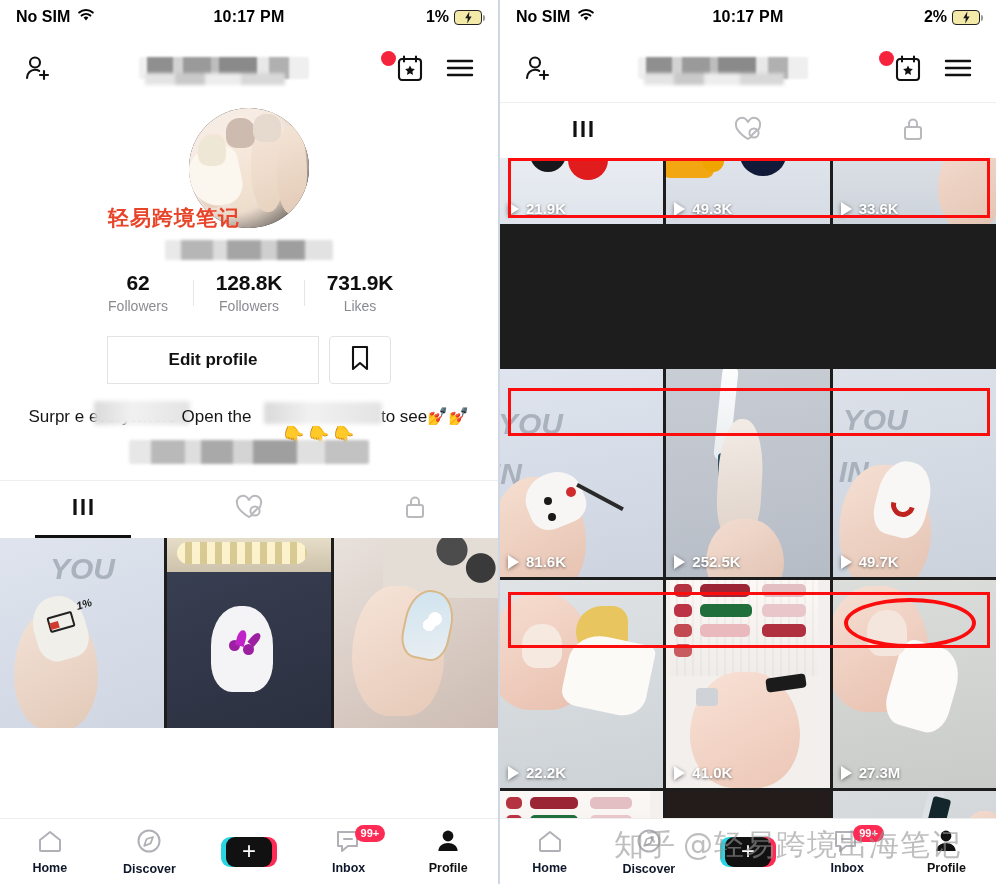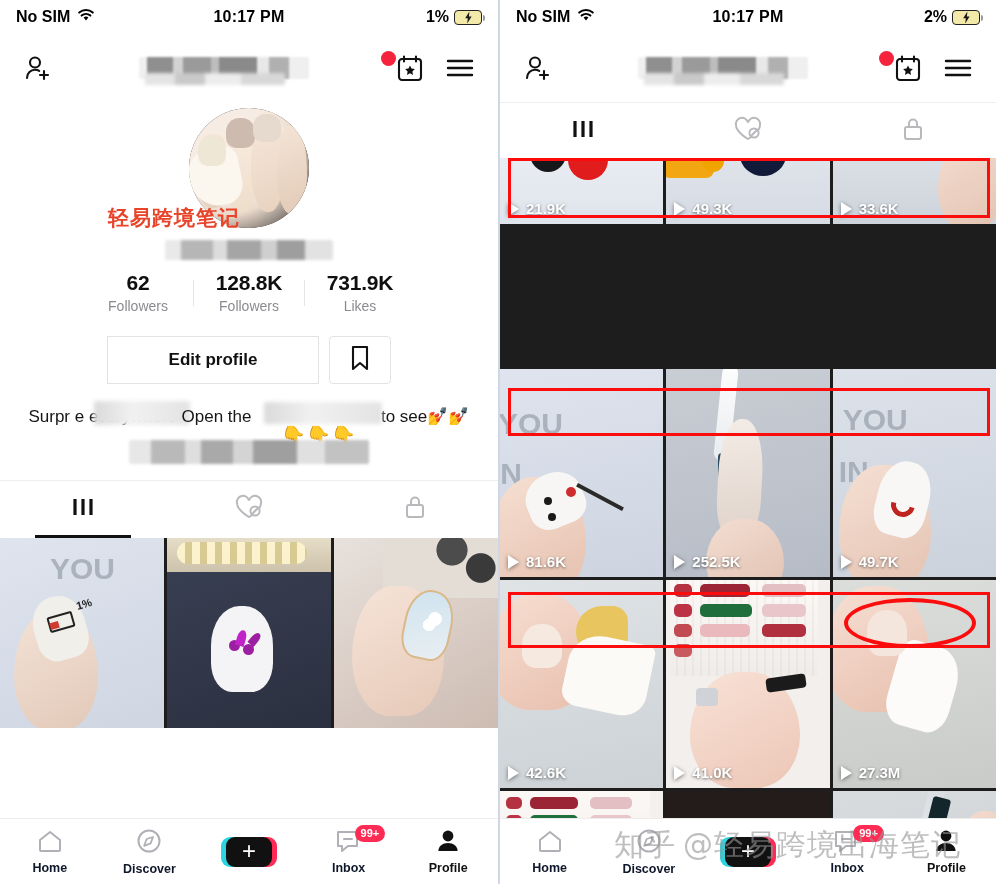--- a/index.html
+++ b/index.html
@@ -119,21 +119,21 @@
   
   .grid { display:grid; grid-template-columns:repeat(3,1fr); gap:3px; background:#1d1d1d; }
   .cell { position:relative; overflow:hidden; background:#ddd; }
   .views {
     position:absolute; left:8px; bottom:7px; display:flex; align-items:center; gap:7px;
     color:#fff; font-size:15px; font-weight:700; text-shadow:0 1px 3px rgba(0,0,0,.55); z-index:3;
   }
   .play-tri { width:0;height:0;border-left:11px solid #fff;border-top:7px solid transparent;border-bottom:7px solid transparent; filter:drop-shadow(0 1px 2px rgba(0,0,0,.5)); }
 
   
-  .th { position:absolute; inset:0; }
+  .th { position:absolute; inset:0;font-style:italic; }
   .nail { position:absolute; border-radius:46% 46% 34% 34%; }
   .finger{position:absolute;border-radius:45% 45% 40% 40%/55% 55% 45% 45%;}
   .txtYOU{position:absolute;font-size:30px;font-weight:700;color:#9aa3ae;opacity:.75;font-family:"Liberation Sans",sans-serif;}
 
   
   .bnav {
     position:absolute; left:0; right:0; bottom:0; height:66px; background:#fff;
     display:flex; align-items:center; border-top:1px solid #ededed; z-index:20;
   }
   .bn-item{flex:1;display:flex;flex-direction:column;align-items:center;justify-content:center;gap:4px;cursor:pointer;position:relative;}
@@ -533,21 +533,21 @@
 
       <div class="cell" style="background:linear-gradient(170deg,#dfe3e6,#cdd2d6);">
         <div class="th">
           <div class="finger" style="left:-12px;top:14px;width:104px;height:116px;background:linear-gradient(150deg,#f7dfd2,#e8bfae);"></div>
           <div style="position:absolute;left:76px;top:26px;width:52px;height:52px;background:#e8c55e;border-radius:50% 30% 40% 50%;"></div>
           <div style="position:absolute;left:66px;top:58px;width:84px;height:74px;background:#fbfaf7;border-radius:40% 10% 30% 20%;transform:rotate(12deg);"></div>
           <div class="nail" style="left:22px;top:44px;width:40px;height:44px;background:#f6e9e0;"></div>
         </div>
         <div class="views">
           <span class="play-tri"></span>
-          <span>42.6K</span>
+          <span>22.2K</span>
         </div>
       </div>
       <div class="cell" style="background:#f2efed;">
         <div class="th">
           <div style="position:absolute;left:4px;top:0;width:148px;height:96px;background:
             repeating-linear-gradient(90deg, transparent 0 6px, rgba(0,0,0,.03) 6px 8px),
             linear-gradient(180deg,#fbf8f6,#f0ece9);"></div>
           <div style="position:absolute;left:8px;top:4px;width:18px;height:13px;background:#b53241;border-radius:5px;"></div>
           <div style="position:absolute;left:34px;top:4px;width:50px;height:13px;background:#9c2535;border-radius:5px;"></div>
           <div style="position:absolute;left:96px;top:4px;width:44px;height:13px;background:#e3bfc4;border-radius:5px;"></div>

